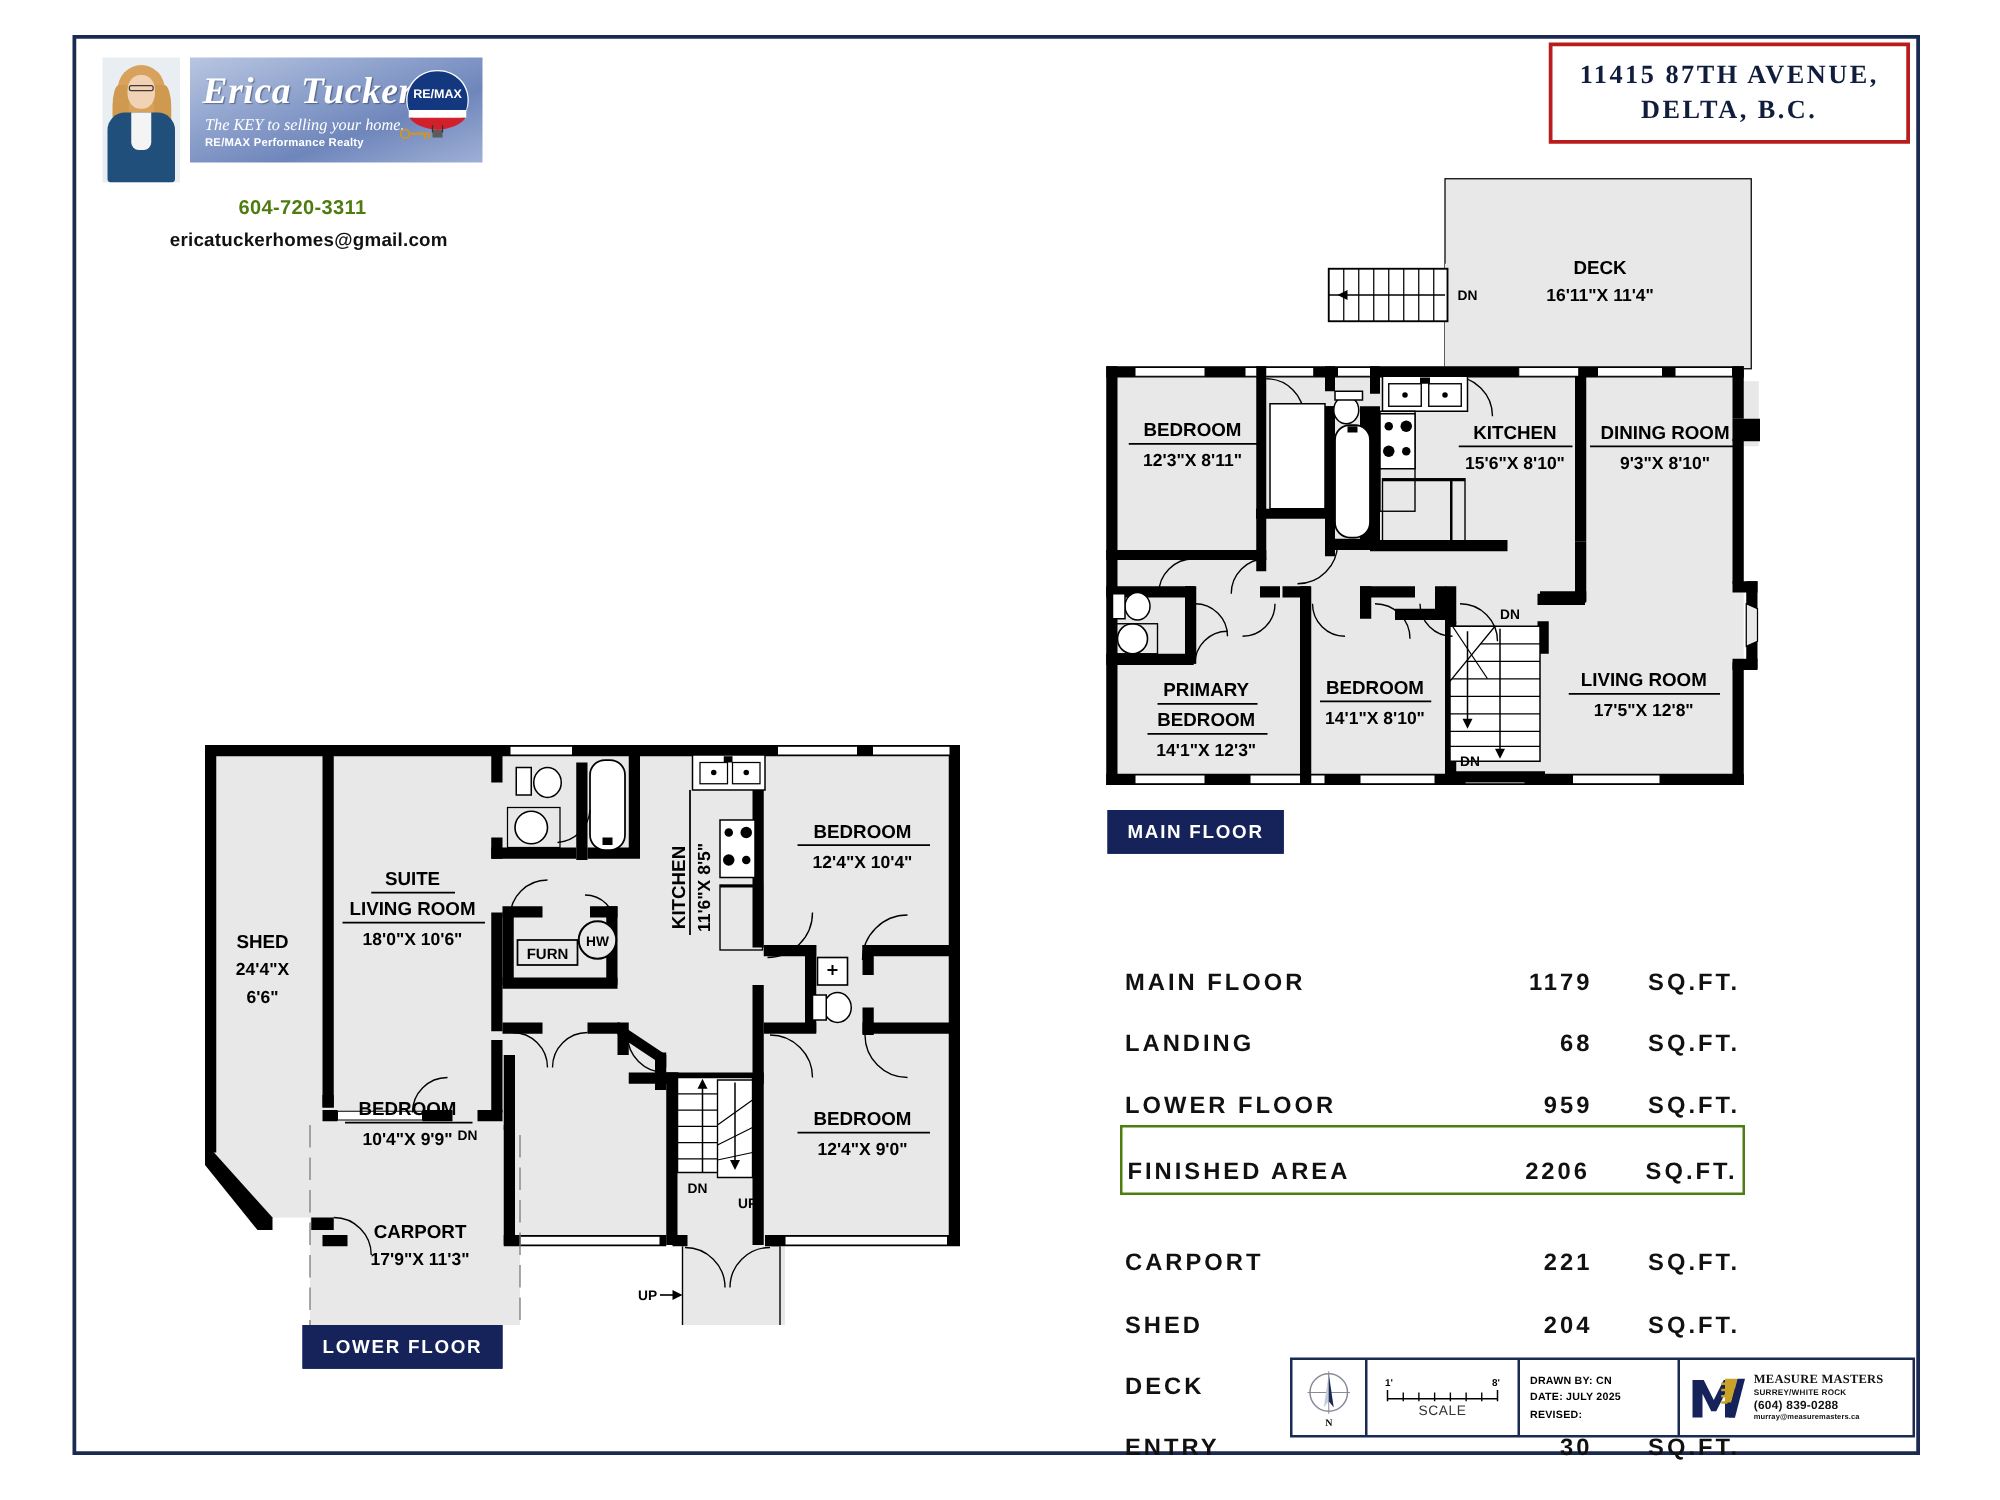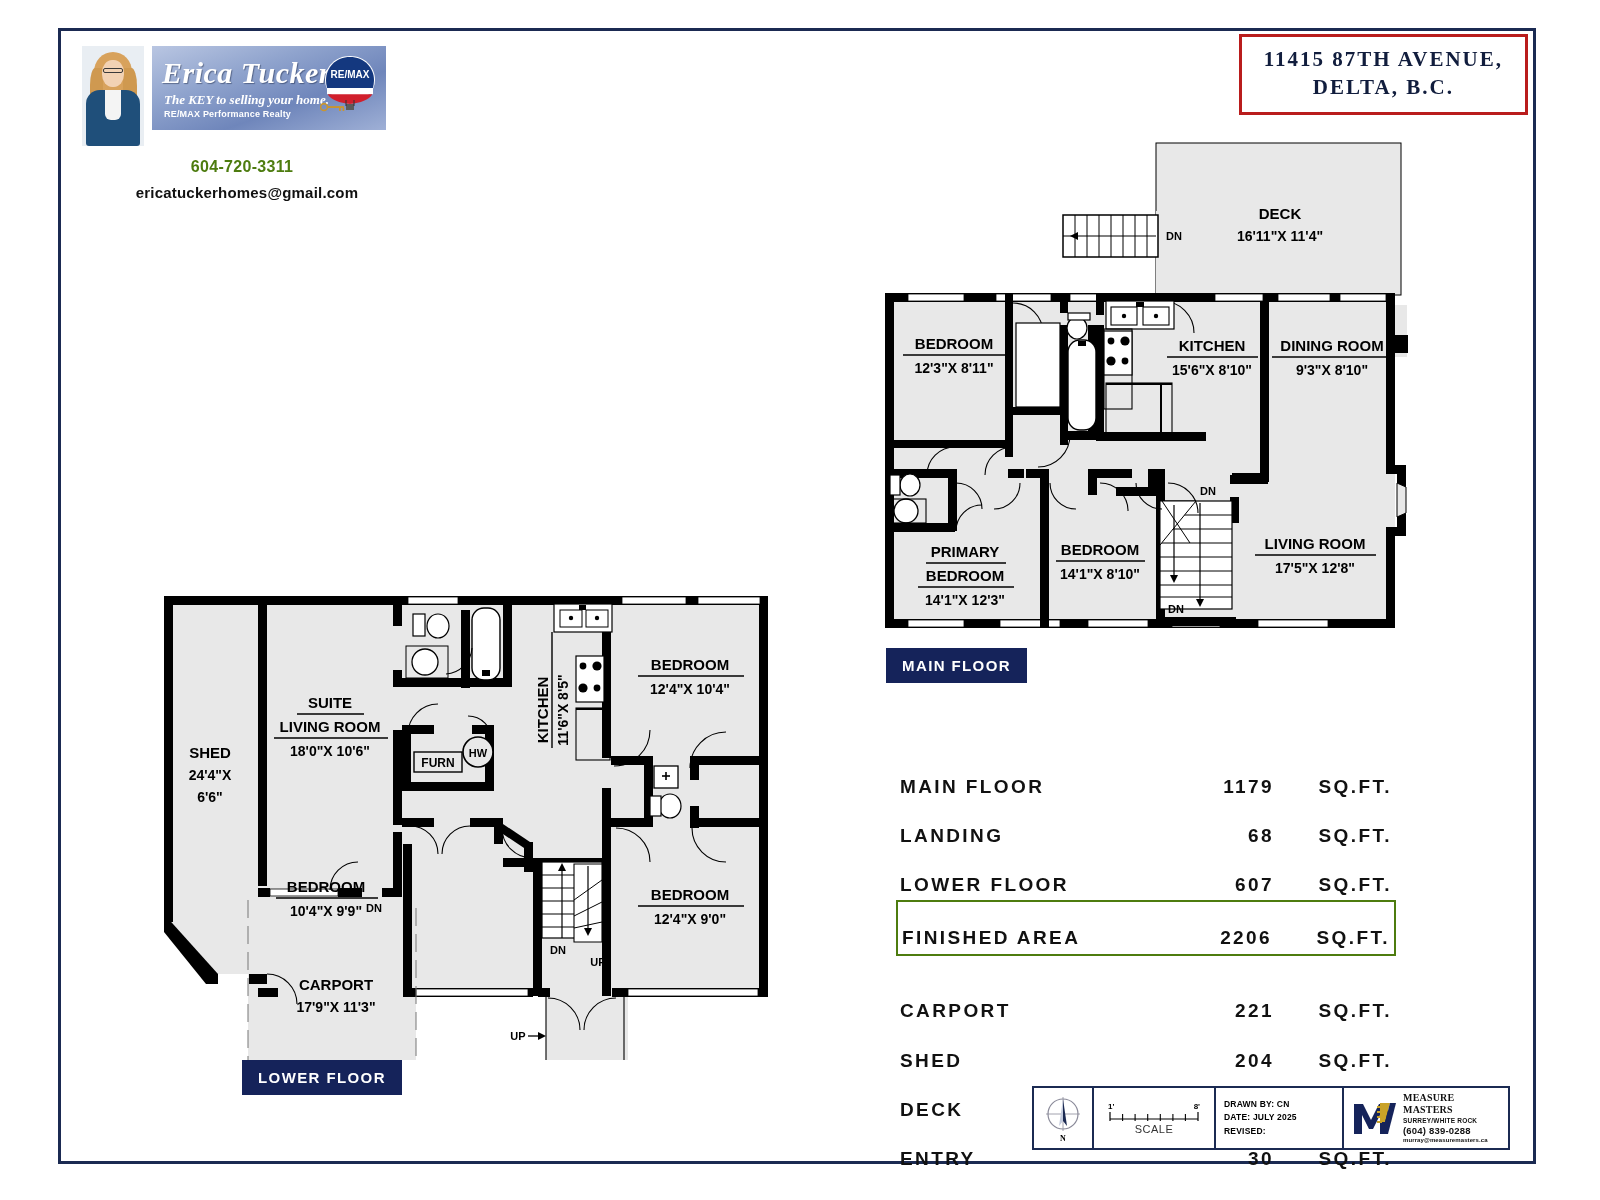--- a/index.html
+++ b/index.html
@@ -59,21 +59,21 @@
   #brand-name {
     position:absolute; left:10px; top:10px;
     font-family:"Liberation Serif", serif;
     font-style: italic; font-weight: 700;
     font-size: 30px; color:#ffffff; letter-spacing: .5px;
     text-shadow: 1px 1px 1px rgba(20,30,60,.45);
   }
   #brand-tag {
     position:absolute; left:12px; top:46px;
     font-family:"Liberation Serif", serif;
-    font-style: italic; font-weight: 700;
+    font-style: italic; font-weight: 400;
     font-size: 13px; color:#ffffff;
   }
   #brand-sub {
     position:absolute; left:12px; top:63px;
     font-size: 9px; font-weight:700; color:#ffffff; letter-spacing:.2px;
   }
   #brand-key {
     position:absolute; left:168px; top:56px; width:26px; height:10px;
   }
   #brand-balloon { position:absolute; right:8px; top:8px; width:56px; height:66px; }
@@ -143,21 +143,21 @@
   }
   .info-cell:last-child { border-right: none; }
   #cell-compass { width: 60px; flex-direction: column; }
   #compass-label { font-size: 8px; font-weight:700; font-family:"Liberation Serif",serif; }
   #cell-scale { width: 122px; flex-direction: column; }
   #scale-nums { display:flex; justify-content: space-between; width: 92px; font-size: 8px; font-weight:700; }
   #scale-bar { width: 92px; height: 11px; position: relative; }
   #scale-word { font-size: 11px; color:#333; margin-top: 1px; letter-spacing:.5px; }
   #cell-drawn { width: 128px; justify-content: flex-start; }
   #drawn-lines { font-size: 8.5px; font-weight: 700; line-height: 1.55; letter-spacing:.2px; }
-  #cell-logo { width: 164px; justify-content: flex-start; }
+  #cell-logo { width: 186px; justify-content: flex-start; }
   #mm-mark { width: 46px; height: 36px; margin-right: 5px; flex:0 0 auto; }
   #mm-text { line-height: 1.25; }
   #mm-name { font-family:"Liberation Serif",serif; font-size: 10px; font-weight: 700; letter-spacing:.2px; color:#111; }
   #mm-region { font-size: 6.5px; font-weight: 700; color:#111; letter-spacing:.2px; }
   #mm-phone { font-size: 9.5px; font-weight: 700; color:#111; letter-spacing:.2px; }
   #mm-email { font-size: 6px; font-weight: 700; color:#111; letter-spacing:.1px; }
   
   .plan { position: absolute; }
   #plan-main { left: 860px; top: 135px; width: 580px; height: 510px; }
   #plan-lower { left: 150px; top: 570px; width: 640px; height: 490px; }
@@ -656,21 +656,21 @@
       <span class="val">1179</span>
       <span class="unit">SQ.FT.</span>
     </div>
     <div class="area-row">
       <span class="lbl">LANDING</span>
       <span class="val">68</span>
       <span class="unit">SQ.FT.</span>
     </div>
     <div class="area-row">
       <span class="lbl">LOWER FLOOR</span>
-      <span class="val">607</span>
+      <span class="val">959</span>
       <span class="unit">SQ.FT.</span>
     </div>
     <div class="area-row boxed">
       <span class="lbl">FINISHED AREA</span>
       <span class="val">2206</span>
       <span class="unit">SQ.FT.</span>
     </div>
 
     <div class="area-gap"></div>
 

